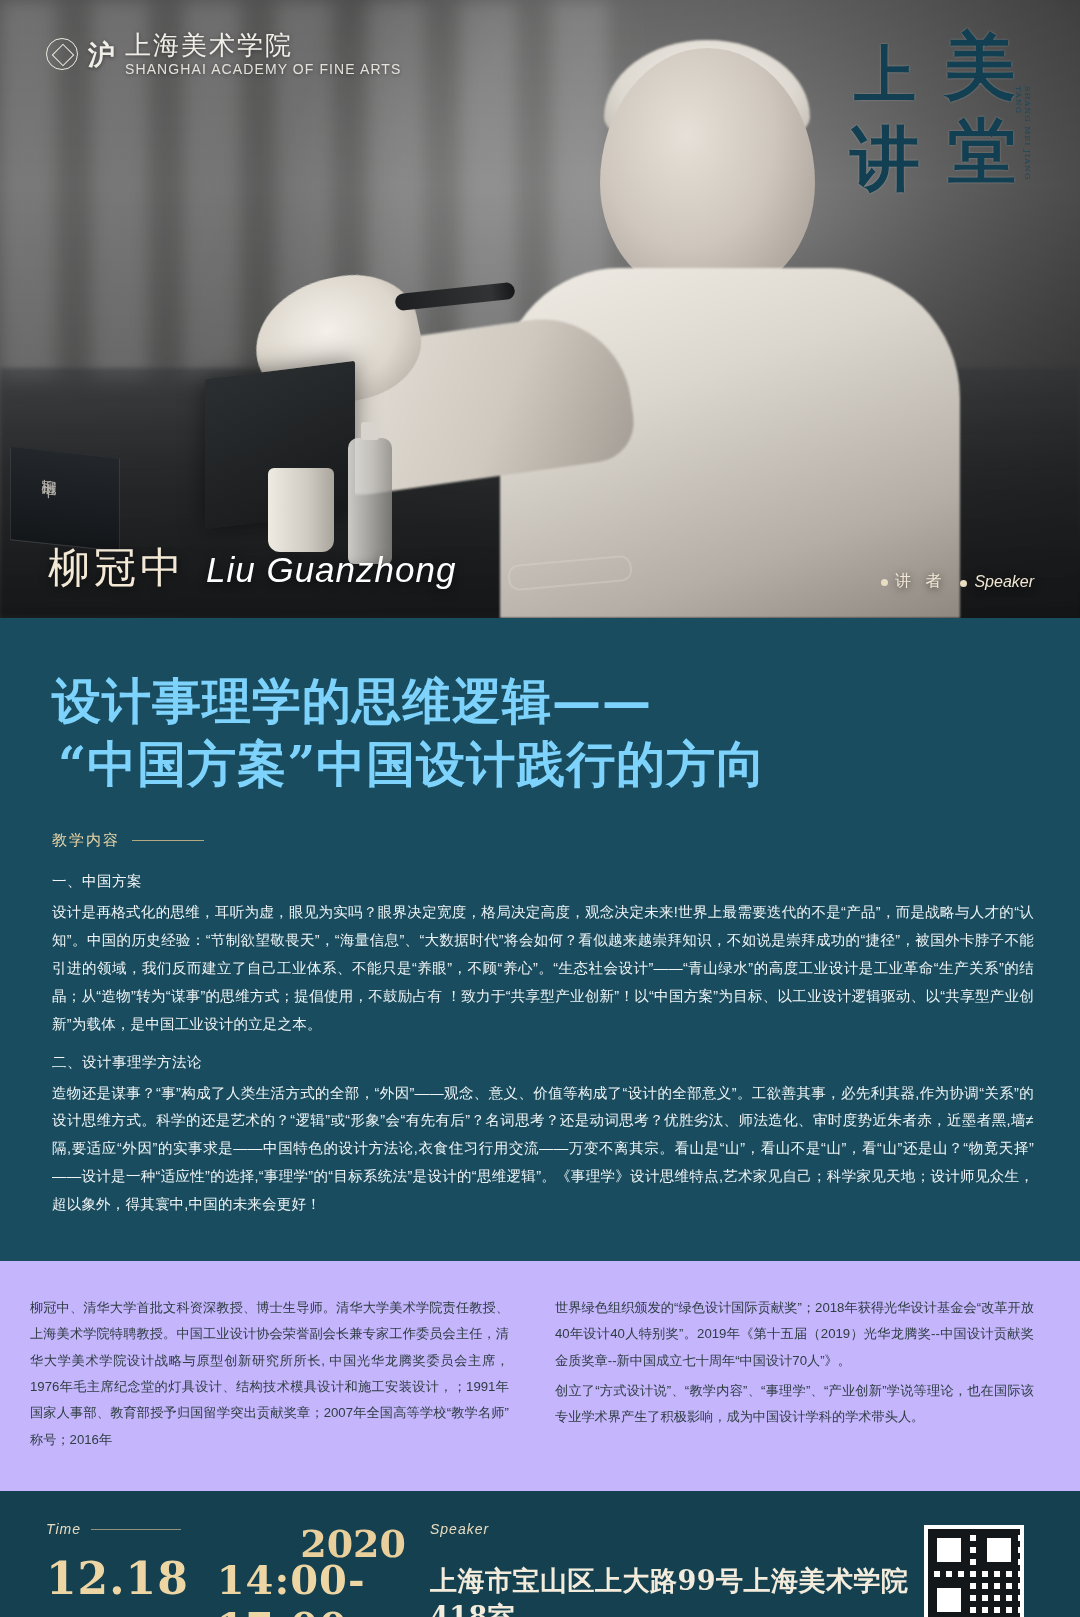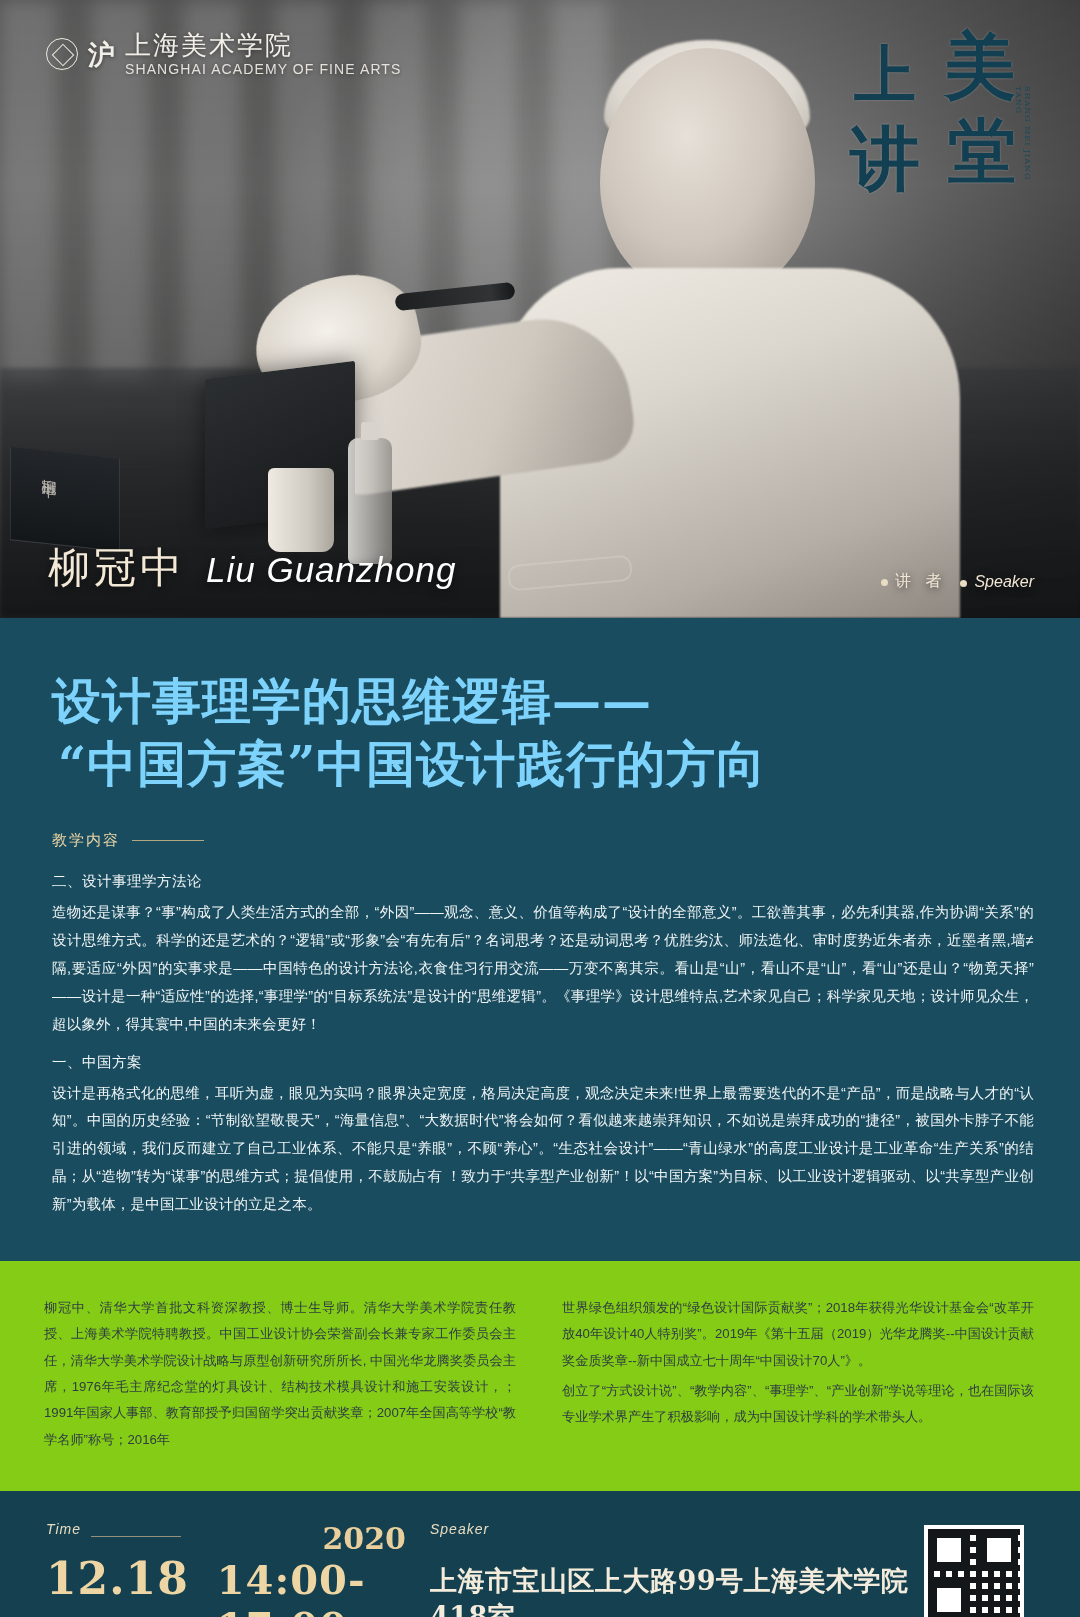--- a/index.html
+++ b/index.html
@@ -332,22 +332,22 @@
     color: #eef4f5;
     font-size: 14.5px;
     line-height: 1.92;
     margin: 0 0 14px 6px;
     text-align: justify;
     letter-spacing: 0.2px;
   }
 
   
   .bio {
-    background: #84cc16;
-    padding: 34px 46px 34px 44px;
+    background: #c4b5fd;
+    padding: 34px 46px 34px 30px;
     display: flex;
     gap: 46px;
     box-sizing: border-box;
   }
   .bio-col {
     flex: 1;
     color: #2e3d42;
     font-size: 13.2px;
     line-height: 2.0;
     text-align: justify;
@@ -361,38 +361,38 @@
     padding: 30px 46px 34px 46px;
     box-sizing: border-box;
     height: 170px;
     display: flex;
     align-items: flex-start;
     color: #f0e8d6;
   }
   .time-block { width: 360px; position: relative; }
   .time-head {
     display: flex;
-    align-items: flex-end;
+    align-items: center;
     gap: 10px;
     color: #e8dcc0;
     font-size: 14px;
     font-style: italic;
     letter-spacing: 1px;
   }
   .time-head .rule {
     display: block;
     width: 90px; height: 1px;
     background: #bfae8a;
     opacity: 0.75;
   }
   .year {
     position: absolute;
     right: 0; top: 0;
     color: #e9cf9c;
-    font-size: 30px;
+    font-size: 38px;
     font-weight: bold;
     font-family: "DejaVu Serif", "Liberation Serif", serif;
   }
   .time-row {
     margin-top: 16px;
     display: flex;
     align-items: baseline;
     gap: 28px;
     color: #edd6a4;
     font-family: "DejaVu Serif", "Liberation Serif", serif;
@@ -510,27 +510,27 @@
       <div>设计事理学的思维逻辑——</div>
       <div class="title-line2">“中国方案”中国设计践行的方向</div>
     </div>
 
     <div class="section-label">
       <span>教学内容</span>
       <span class="rule"></span>
     </div>
 
     <div>
+      <div class="para-heading">一、中国方案</div>
+      <p class="para">设计是再格式化的思维，耳听为虚，眼见为实吗？眼界决定宽度，格局决定高度，观念决定未来!世界上最需要迭代的不是“产品”，而是战略与人才的“认知”。中国的历史经验：“节制欲望敬畏天”，“海量信息”、“大数据时代”将会如何？看似越来越崇拜知识，不如说是崇拜成功的“捷径”，被国外卡脖子不能引进的领域，我们反而建立了自己工业体系、不能只是“养眼”，不顾“养心”。“生态社会设计”——“青山绿水”的高度工业设计是工业革命“生产关系”的结晶；从“造物”转为“谋事”的思维方式；提倡使用，不鼓励占有 ！致力于“共享型产业创新”！以“中国方案”为目标、以工业设计逻辑驱动、以“共享型产业创新”为载体，是中国工业设计的立足之本。</p>
+    </div>
+
+    <div>
       <div class="para-heading">二、设计事理学方法论</div>
       <p class="para">造物还是谋事？“事”构成了人类生活方式的全部，“外因”——观念、意义、价值等构成了“设计的全部意义”。工欲善其事，必先利其器,作为协调“关系”的设计思维方式。科学的还是艺术的？“逻辑”或“形象”会“有先有后”？名词思考？还是动词思考？优胜劣汰、师法造化、审时度势近朱者赤，近墨者黑,墙≠隔,要适应“外因”的实事求是——中国特色的设计方法论,衣食住习行用交流——万变不离其宗。看山是“山”，看山不是“山”，看“山”还是山？“物竟天择”——设计是一种“适应性”的选择,“事理学”的“目标系统法”是设计的“思维逻辑”。《事理学》设计思维特点,艺术家见自己；科学家见天地；设计师见众生，超以象外，得其寰中,中国的未来会更好！</p>
-    </div>
-
-    <div>
-      <div class="para-heading">一、中国方案</div>
-      <p class="para">设计是再格式化的思维，耳听为虚，眼见为实吗？眼界决定宽度，格局决定高度，观念决定未来!世界上最需要迭代的不是“产品”，而是战略与人才的“认知”。中国的历史经验：“节制欲望敬畏天”，“海量信息”、“大数据时代”将会如何？看似越来越崇拜知识，不如说是崇拜成功的“捷径”，被国外卡脖子不能引进的领域，我们反而建立了自己工业体系、不能只是“养眼”，不顾“养心”。“生态社会设计”——“青山绿水”的高度工业设计是工业革命“生产关系”的结晶；从“造物”转为“谋事”的思维方式；提倡使用，不鼓励占有 ！致力于“共享型产业创新”！以“中国方案”为目标、以工业设计逻辑驱动、以“共享型产业创新”为载体，是中国工业设计的立足之本。</p>
     </div>
   </div>
 
   <div class="bio">
     <div class="bio-col">
       <p>柳冠中、清华大学首批文科资深教授、博士生导师。清华大学美术学院责任教授、上海美术学院特聘教授。中国工业设计协会荣誉副会长兼专家工作委员会主任，清华大学美术学院设计战略与原型创新研究所所长, 中国光华龙腾奖委员会主席，1976年毛主席纪念堂的灯具设计、结构技术模具设计和施工安装设计，；1991年国家人事部、教育部授予归国留学突出贡献奖章；2007年全国高等学校“教学名师”称号；2016年</p>
     </div>
     <div class="bio-col">
       <p>世界绿色组织颁发的“绿色设计国际贡献奖”；2018年获得光华设计基金会“改革开放40年设计40人特别奖”。2019年《第十五届（2019）光华龙腾奖--中国设计贡献奖金质奖章--新中国成立七十周年“中国设计70人”》。</p>
       <p>创立了“方式设计说”、“教学内容”、“事理学”、“产业创新”学说等理论，也在国际该专业学术界产生了积极影响，成为中国设计学科的学术带头人。</p>

